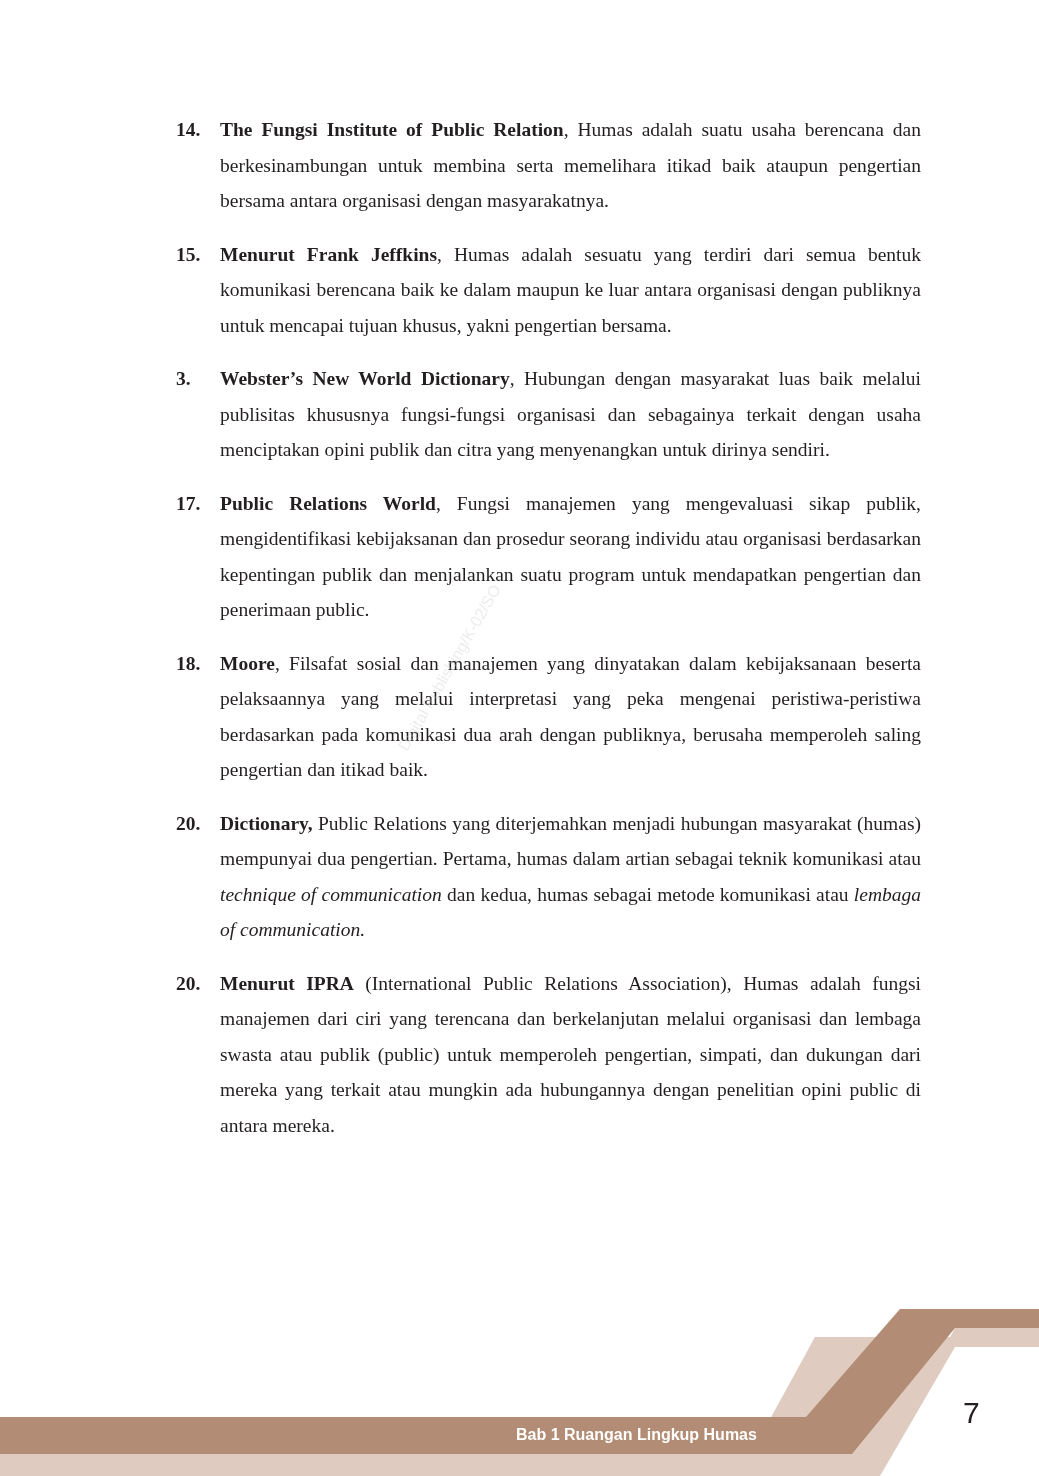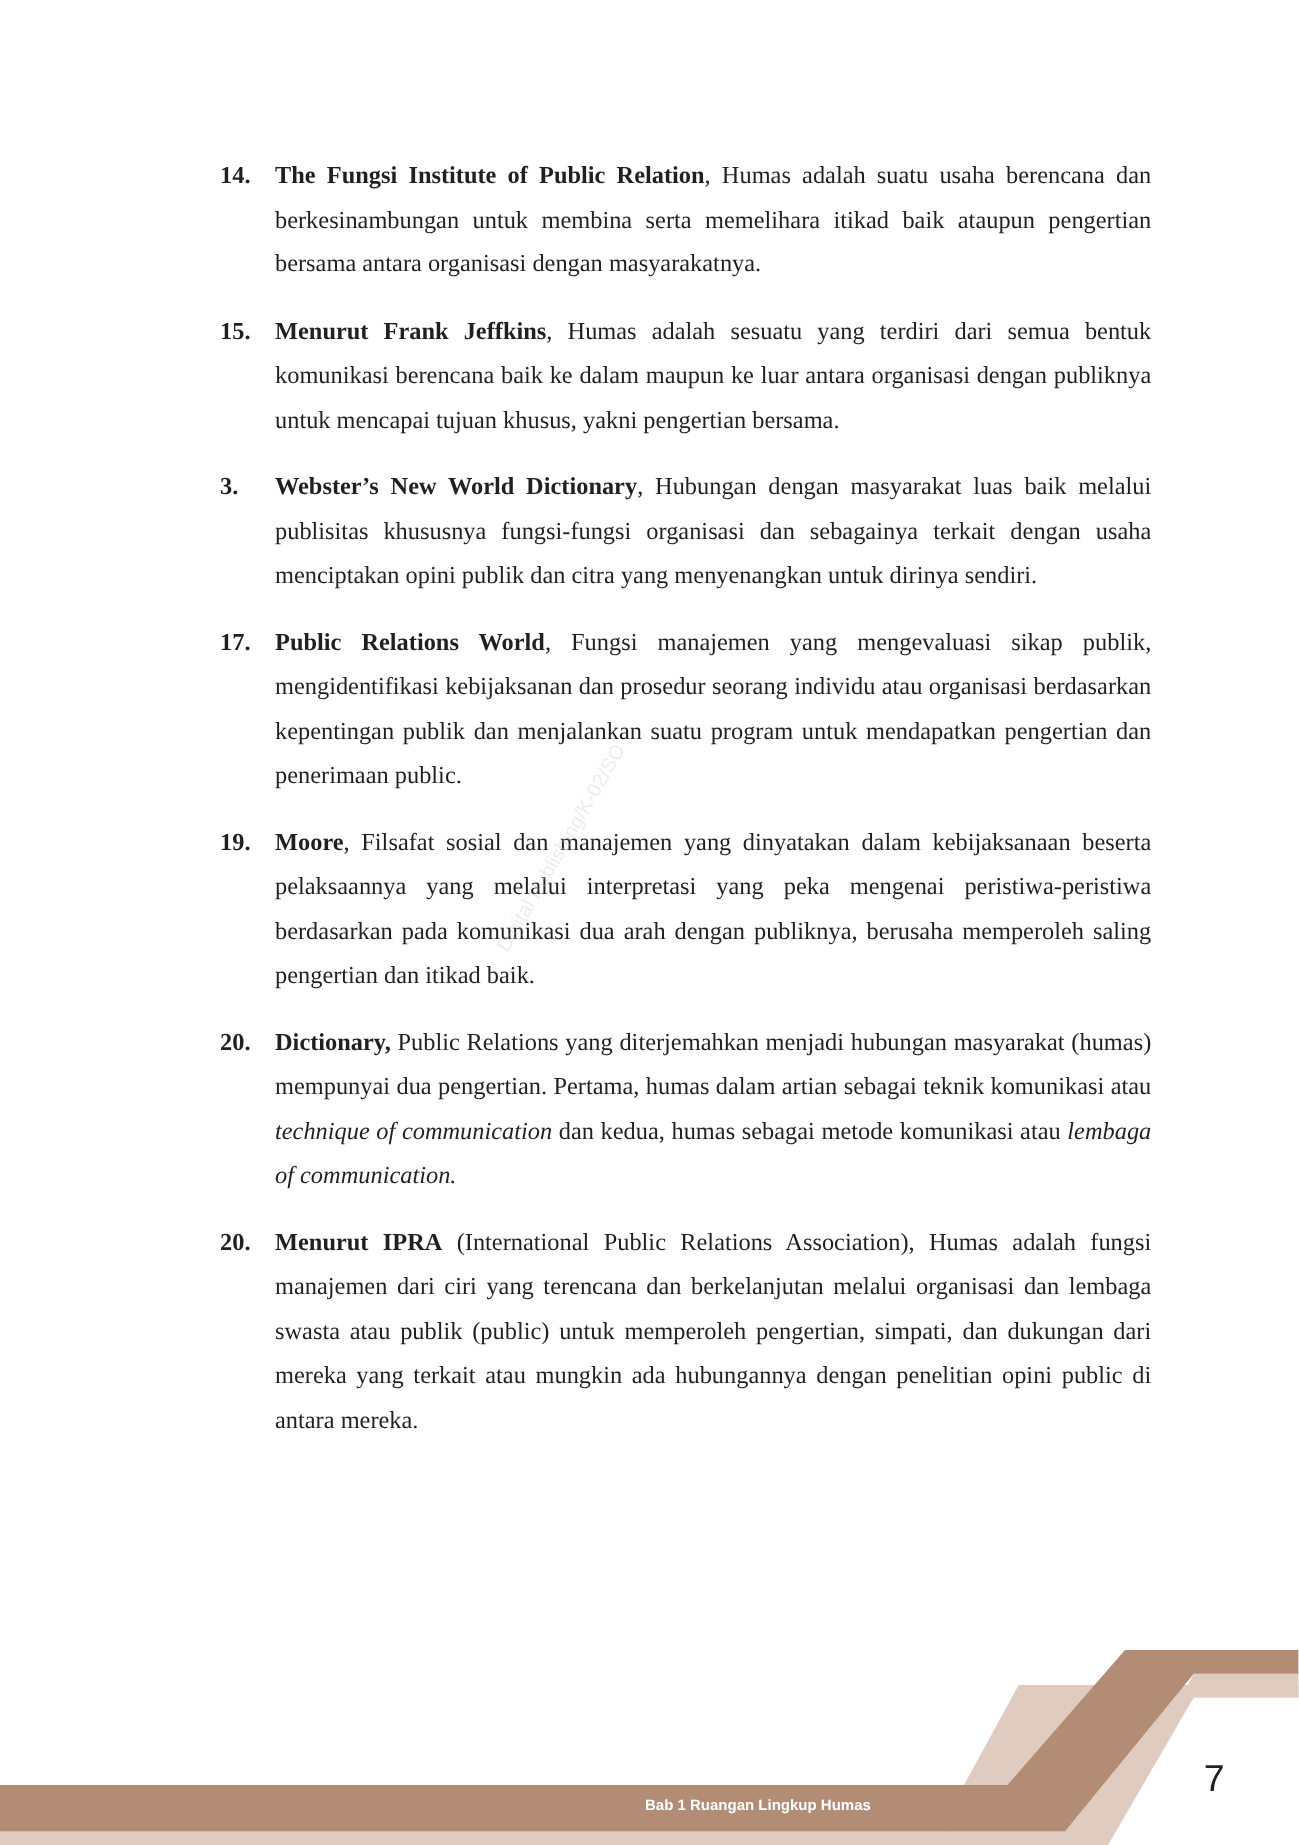--- a/index.html
+++ b/index.html
@@ -1,17 +1,17 @@
 <!DOCTYPE html>
 <html><head>
   <meta charset="utf-8">
   <style>
     html, body { margin: 0; padding: 0; background: #ffffff; }
     body { width: 1039px; height: 1476px; position: relative; overflow: hidden; }
-    .page { position: absolute; left: 0; top: 11px; width: 1039px; height: 1367px; text-decoration: underline; }
+    .page { position: absolute; left: 0; top: 0; width: 1039px; height: 1367px; text-decoration: underline; }
     .content {
       position: absolute;
       left: 176px;
       top: 112px;
       width: 745px;
       font-family: "Liberation Serif", "DejaVu Serif", serif;
       font-size: 19.5px;
       line-height: 35.5px;
       color: #231f20;
     }
@@ -28,21 +28,21 @@
       font-size: 16px;
       color: rgba(200,200,200,0.35);
       white-space: nowrap;
     }
     .footer-svg { position: absolute; left: 0; top: 0; }
     .footer-label {
       position: absolute;
       left: 516px; top: 1426px;
       font-family: "Liberation Sans", sans-serif;
       font-weight: bold;
-      font-size: 12px;
+      font-size: 16px;
       color: #ffffff;
       white-space: nowrap;
     }
     .page-num {
       position: absolute;
       left: 963px; top: 1396px;
       font-family: "Liberation Sans", sans-serif;
       font-size: 30px;
       color: #231f20;
     }
@@ -68,21 +68,21 @@
       <span class="num">3.</span>
       <span class="term">Webster’s New World Dictionary</span><span>, Hubungan dengan masyarakat luas baik melalui publisitas khususnya fungsi-fungsi organisasi dan sebagainya terkait dengan usaha menciptakan opini publik dan citra yang menyenangkan untuk dirinya sendiri.</span>
     </div>
 
     <div class="item">
       <span class="num">17.</span>
       <span class="term">Public Relations World</span><span>, Fungsi manajemen yang mengevaluasi sikap publik, mengidentifikasi kebijaksanan dan prosedur seorang individu atau organisasi berdasarkan kepentingan publik dan menjalankan suatu program untuk mendapatkan pengertian dan penerimaan public.</span>
     </div>
 
     <div class="item">
-      <span class="num">19.</span>
+      <span class="num">18.</span>
       <span class="term">Moore</span><span>, Filsafat sosial dan manajemen yang dinyatakan dalam kebijaksanaan beserta pelaksaannya yang melalui interpretasi yang peka mengenai peristiwa-peristiwa berdasarkan pada komunikasi dua arah dengan publiknya, berusaha memperoleh saling pengertian dan itikad baik.</span>
     </div>
 
     <div class="item">
       <span class="num">20.</span>
       <span class="term">Dictionary,</span><span> Public Relations yang diterjemahkan menjadi hubungan masyarakat (humas) mempunyai dua pengertian. Pertama, humas dalam artian sebagai teknik komunikasi atau </span><span class="it">technique of communication</span><span> dan kedua, humas sebagai metode komunikasi atau </span><span class="it">lembaga of communication.</span>
     </div>
 
     <div class="item">
       <span class="num">20.</span>

